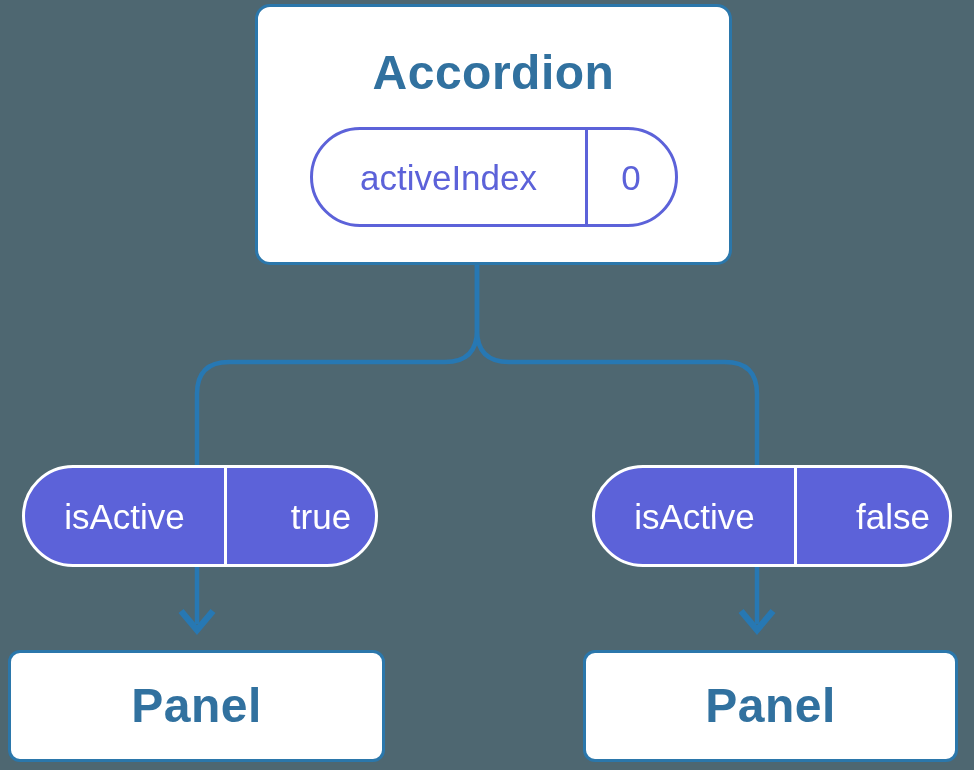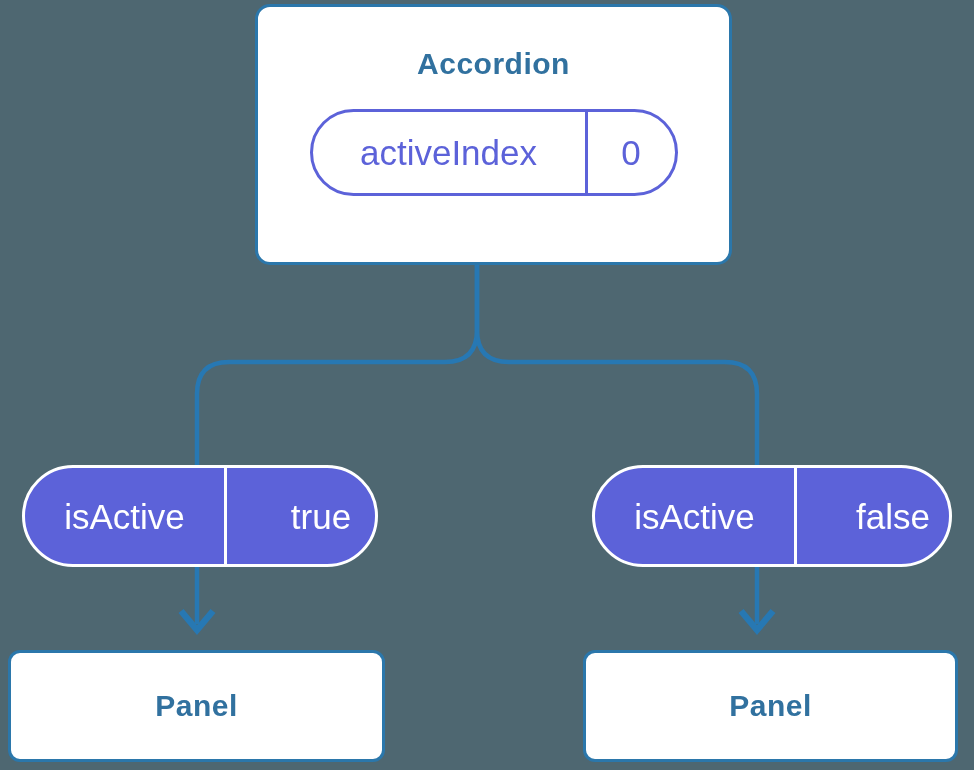--- a/index.html
+++ b/index.html
@@ -25,21 +25,21 @@
 
   .node-card{
     position:absolute;z-index:2;
     background:var(--card-background);
     border:3px solid var(--node-border-blue);
     box-sizing:border-box;
     display:flex;align-items:center;justify-content:center;
   }
   .node-title{
     color:var(--node-title-blue);
-    font-size:30px;font-weight:600;
+    font-size:48px;font-weight:600;
     letter-spacing:0.5px;
     line-height:1;
   }
   .accordion{
     left:255px;top:4px;width:477px;height:261px;
     border-radius:15px;
     flex-direction:column;justify-content:flex-start;
     padding-top:42px;
   }
   .accordion .node-title{margin-bottom:30px;}
@@ -47,21 +47,21 @@
   .pill{
     display:flex;box-sizing:border-box;z-index:2;
     border-radius:60px;overflow:hidden;
   }
   .pill .pill-name,.pill .pill-value{
     display:flex;align-items:center;justify-content:center;
     font-size:35px;font-weight:500;line-height:1;
     box-sizing:border-box;
   }
   .state-pill{
-    width:368px;height:87px;
+    width:368px;height:100px;
     border:3px solid var(--pill-purple);
     background:var(--card-background);
     color:var(--pill-purple);
   }
   .state-pill .pill-name{width:275px;border-right:3px solid var(--pill-purple);}
   .state-pill .pill-value{flex:1;}
 
   .prop-pill{
     position:absolute;top:465px;height:102px;
     background:var(--pill-purple);

